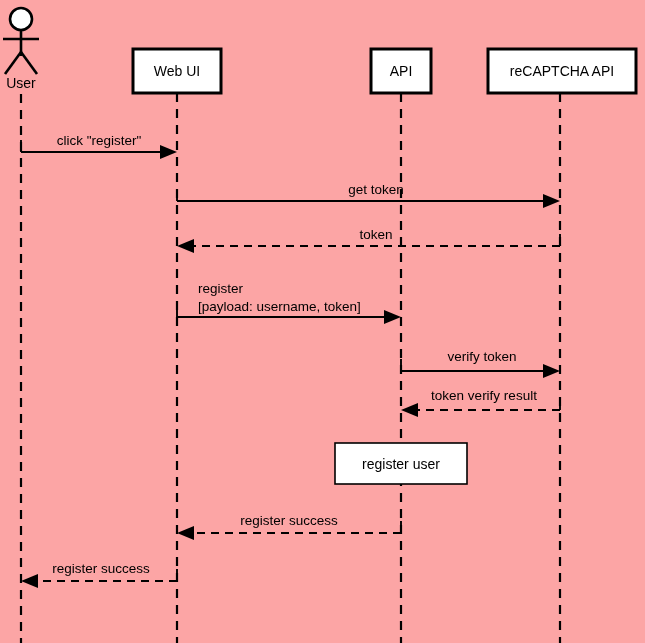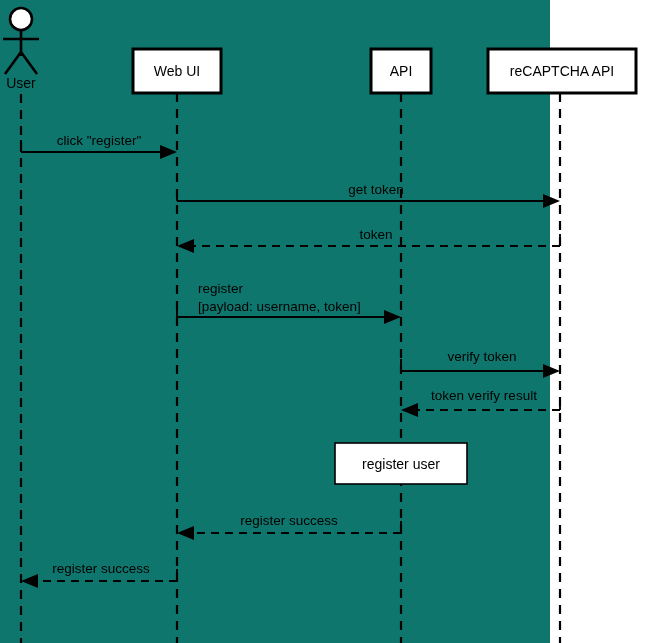--- a/index.html
+++ b/index.html
@@ -8,23 +8,23 @@
     background: #ffffff;
   }
   body {
     width: 645px;
     height: 643px;
     overflow: hidden;
     font-family: "Liberation Sans", sans-serif;
   }
   #diagram-root {
     position: relative;
-    width: 550px;
+    width: 645px;
     height: 643px;
-    background: #0f766e;
+    background: #fca5a5;
   }
   svg#seq-svg {
     display: block;
     width: 645px;
     height: 643px;
   }
   .lifeline {
     stroke: #000000;
     stroke-width: 2.2;
     stroke-dasharray: 9 7;

